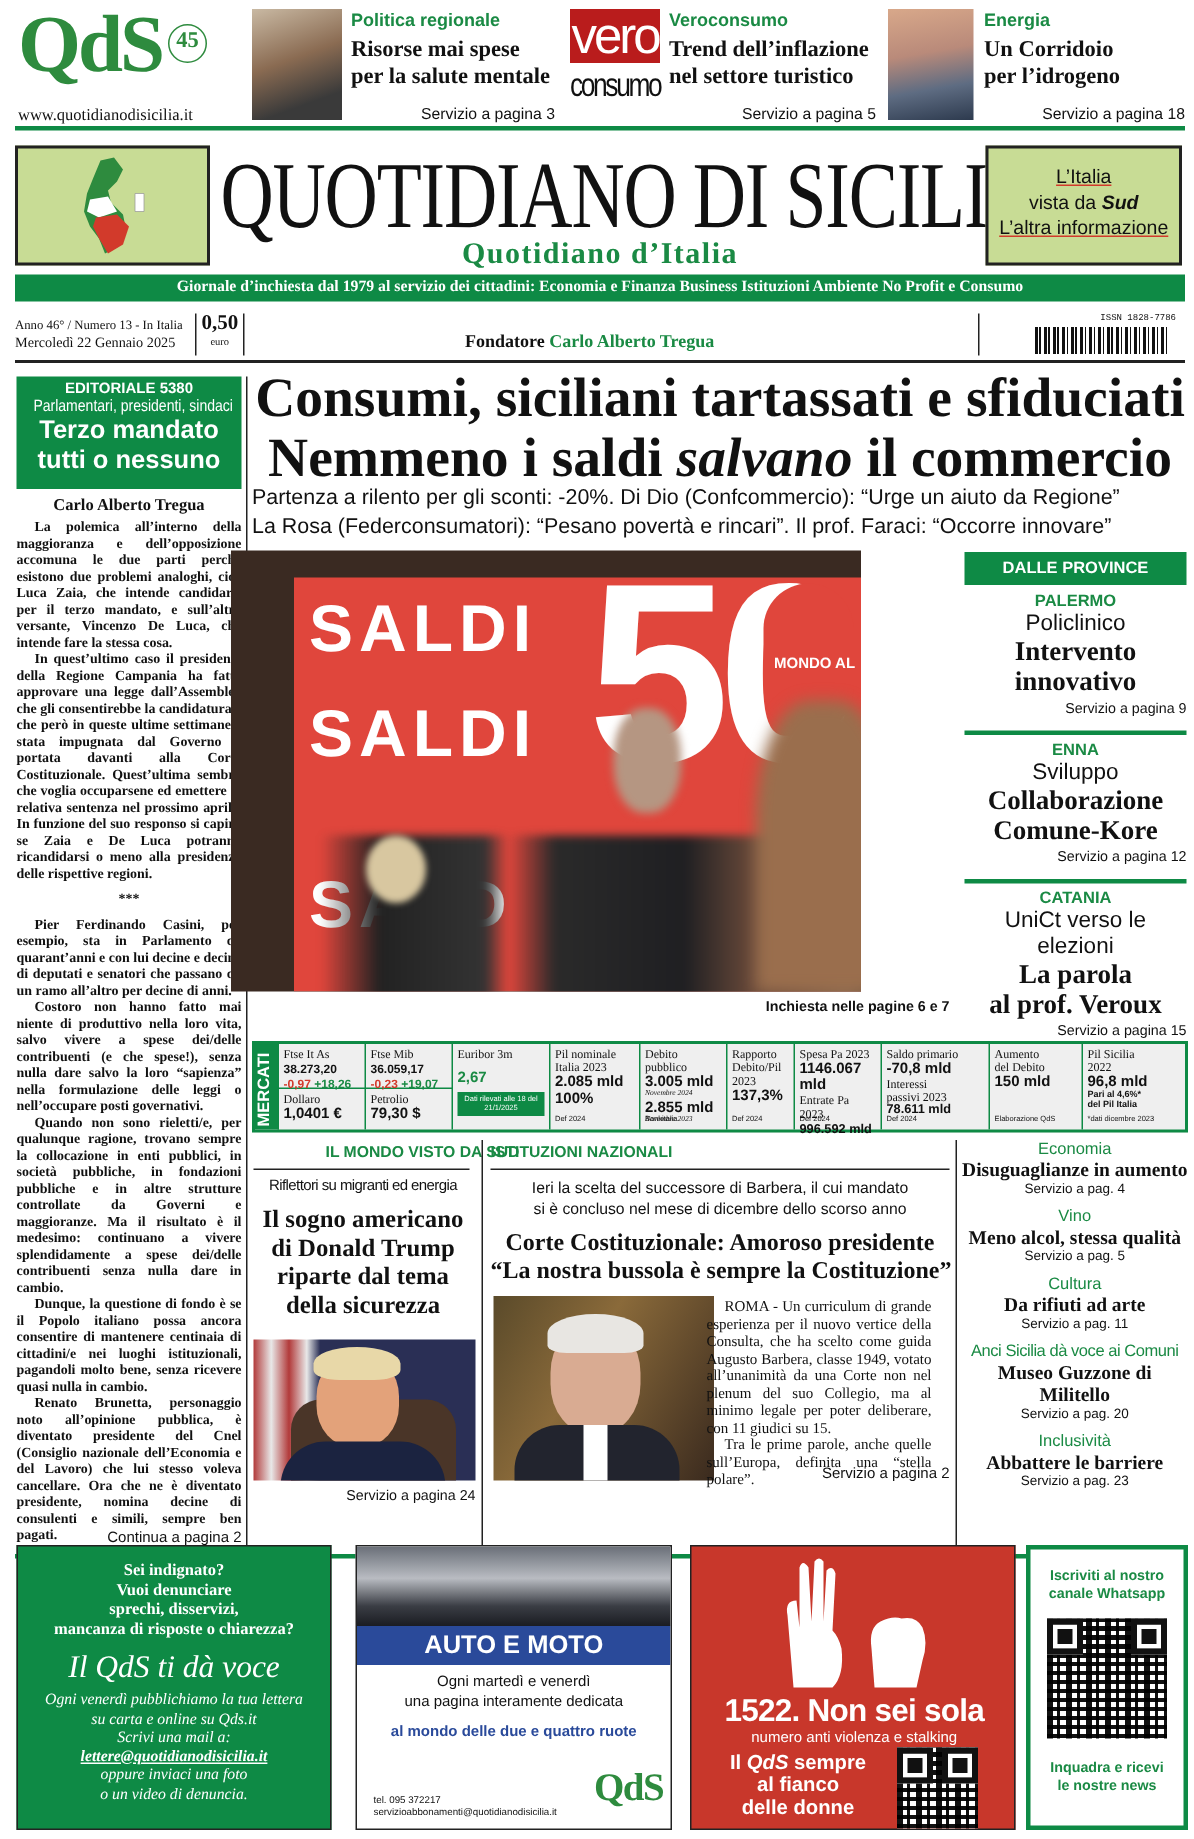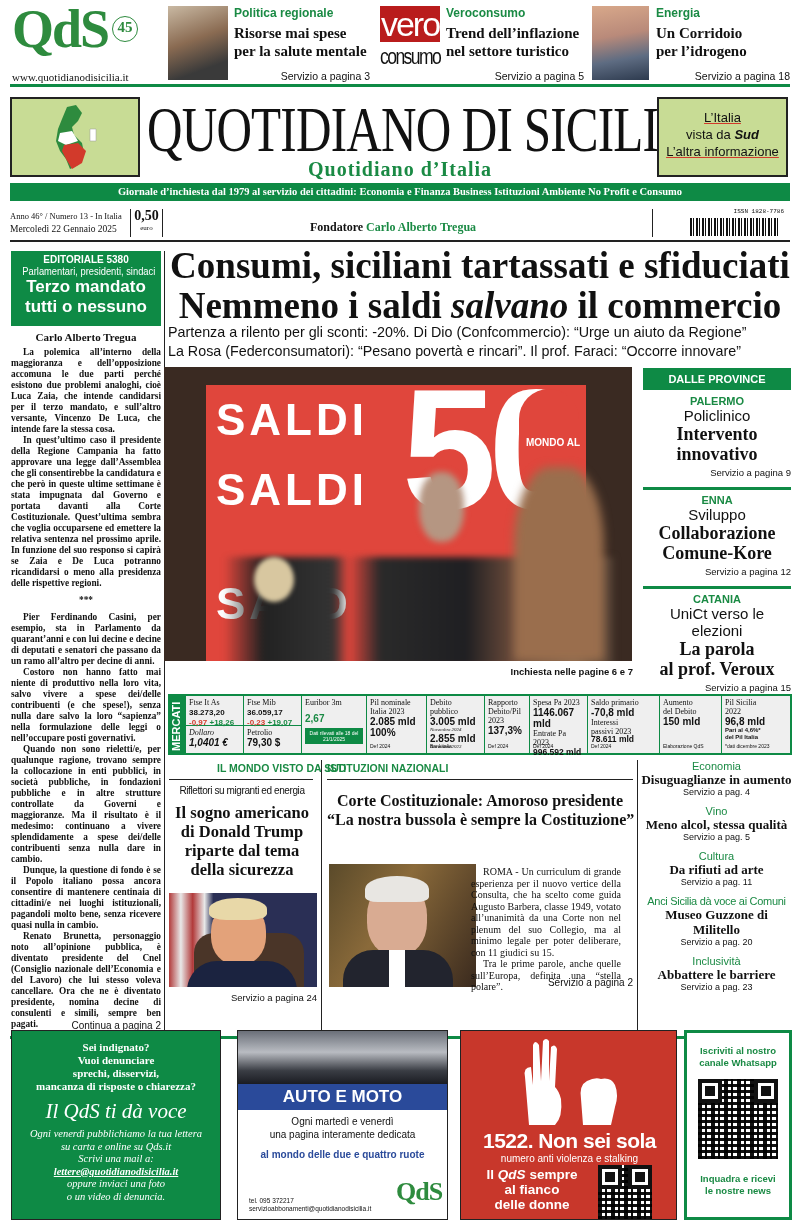--- a/index.html
+++ b/index.html
@@ -143,21 +143,21 @@
 
 <div class="abs" style="left:168px;top:246px;width:624px;text-align:center;font-weight:bold;font-size:37px;line-height:40px;">
   <div>Consumi, siciliani tartassati e sfiduciati</div>
   <div><span>Nemmeno i saldi </span><i>salvano</i><span> il commercio</span></div>
 </div>
 <div class="abs sans" style="left:168px;top:323px;width:624px;font-size:14.3px;line-height:19px;white-space:nowrap;">
   <div>Partenza a rilento per gli sconti: -20%. Di Dio (Confcommercio): “Urge un aiuto da Regione”</div>
   <div>La Rosa (Federconsumatori): “Pesano povertà e rincari”. Il prof. Faraci: “Occorre innovare”</div>
 </div>
 
-<div class="abs" style="left:164px;top:367px;width:468px;height:294px;background:#3a2a22;overflow:hidden;">
+<div class="abs" style="left:154px;top:367px;width:420px;height:294px;background:#3a2a22;overflow:hidden;">
   <div style="position:absolute;left:42px;top:18px;width:380px;height:276px;background:#e0463c;"></div>
   <div class="sans" style="position:absolute;left:52px;top:28px;color:#fff;font-weight:bold;font-size:44px;letter-spacing:4px;">SALDI</div>
   <div class="sans" style="position:absolute;left:52px;top:98px;color:#fff;font-weight:bold;font-size:44px;letter-spacing:4px;">SALDI</div>
   <div class="sans" style="position:absolute;left:52px;top:212px;color:#fff;font-weight:bold;font-size:44px;letter-spacing:4px;">SALD</div>
   <div class="sans" style="position:absolute;left:238px;top:-8px;color:#fff;font-weight:bold;font-size:170px;line-height:180px;letter-spacing:-8px;">50</div>
   <div style="position:absolute;left:355px;top:22px;width:60px;height:100px;border-radius:30px;background:#e0463c;"></div>
   <div class="sans" style="position:absolute;left:362px;top:70px;color:#fff;font-weight:bold;font-size:10px;">MONDO AL</div>
   <div style="position:absolute;left:60px;top:190px;width:390px;height:110px;background:linear-gradient(90deg,transparent 0%,#222 10%,#333 28%,transparent 32%,#2a2a2a 40%,#1f1f22 62%,#6a4a3a 74%,#8a6a50 90%,#4a3a30 100%);filter:blur(3px);"></div>
   <div style="position:absolute;left:90px;top:190px;width:40px;height:45px;border-radius:50%;background:#d8c7a0;filter:blur(2px);"></div>
   <div style="position:absolute;left:255px;top:105px;width:45px;height:70px;border-radius:45%;background:#b59682;filter:blur(3px);"></div>
@@ -197,21 +197,21 @@
   <div class="mk" style="left:16px;width:58px;height:30px;border-bottom:1px solid #0e8a45;">
     <div>Ftse It As</div>
     <div class="big" style="font-size:8px;">38.273,20</div>
     <div class="sans" style="font-size:8px;font-weight:bold;"><span style="color:#d23a2b">-0,97</span>&nbsp;<span style="color:#1a8a44">+18,26</span></div>
   </div>
   <div class="mk" style="left:74px;width:58px;height:30px;border-bottom:1px solid #0e8a45;">
     <div>Ftse Mib</div>
     <div class="big" style="font-size:8px;">36.059,17</div>
     <div class="sans" style="font-size:8px;font-weight:bold;"><span style="color:#d23a2b">-0,23</span>&nbsp;<span style="color:#1a8a44">+19,07</span></div>
   </div>
-  <div class="mk" style="left:16px;top:30px;width:58px;height:27px;font-style:italic;">
+  <div class="mk" style="left:16px;top:30px;width:58px;height:27px;">
     <div>Dollaro</div>
     <div class="big">1,0401 €</div>
   </div>
   <div class="mk" style="left:74px;top:30px;width:58px;height:27px;">
     <div>Petrolio</div>
     <div class="big">79,30 $</div>
   </div>
   <div class="mk" style="left:132px;width:65px;">
     <div>Euribor 3m</div>
     <div class="big" style="color:#1a8a44;margin-top:6px;">2,67</div>
@@ -286,20 +286,24 @@
   <div style="position:absolute;left:42px;top:10px;width:55px;height:62px;border-radius:45%;background:#e3a27a;"></div>
   <div style="position:absolute;left:40px;top:5px;width:58px;height:22px;border-radius:50% 50% 30% 30%;background:#e8d8a8;"></div>
   <div style="position:absolute;left:18px;top:68px;width:110px;height:40px;border-radius:30px 30px 0 0;background:#1b2340;"></div>
 </div>
 <div class="abs sans" style="left:169px;top:992px;width:148px;text-align:right;font-size:9.5px;">Servizio a pagina 24</div>
 <div class="vrule" style="left:321px;top:760px;height:273px;"></div>
 
 <div class="abs sans" style="left:327px;top:762px;font-size:10.5px;font-weight:bold;color:#1a8a44;">ISTITUZIONI NAZIONALI</div>
 <div class="abs" style="left:327px;top:779px;width:306px;height:1px;background:#222;"></div>
 <div class="abs" style="left:327px;top:785px;width:306px;">
+  <div class="sans" style="font-size:10.5px;text-align:center;line-height:14px;">
+    <div>Ieri la scelta del successore di Barbera, il cui mandato</div>
+    <div>si è concluso nel mese di dicembre dello scorso anno</div>
+  </div>
   <div style="font-weight:bold;font-size:16px;text-align:center;line-height:19px;margin-top:6px;white-space:nowrap;">
     <div>Corte Costituzionale: Amoroso presidente</div>
     <div>“La nostra bussola è sempre la Costituzione”</div>
   </div>
 </div>
 <div class="abs" style="left:329px;top:864px;width:147px;height:123px;background:linear-gradient(120deg,#5a4a2a 0%,#8a6a3a 40%,#3a2a1e 100%);overflow:hidden;">
   <div style="position:absolute;left:38px;top:18px;width:60px;height:74px;border-radius:45%;background:#d9ab92;"></div>
   <div style="position:absolute;left:36px;top:12px;width:64px;height:26px;border-radius:50% 50% 20% 20%;background:#e8e6e2;"></div>
   <div style="position:absolute;left:14px;top:86px;width:110px;height:40px;border-radius:30px 30px 0 0;background:#22242e;"></div>
   <div style="position:absolute;left:60px;top:86px;width:16px;height:40px;background:#fff;"></div>

